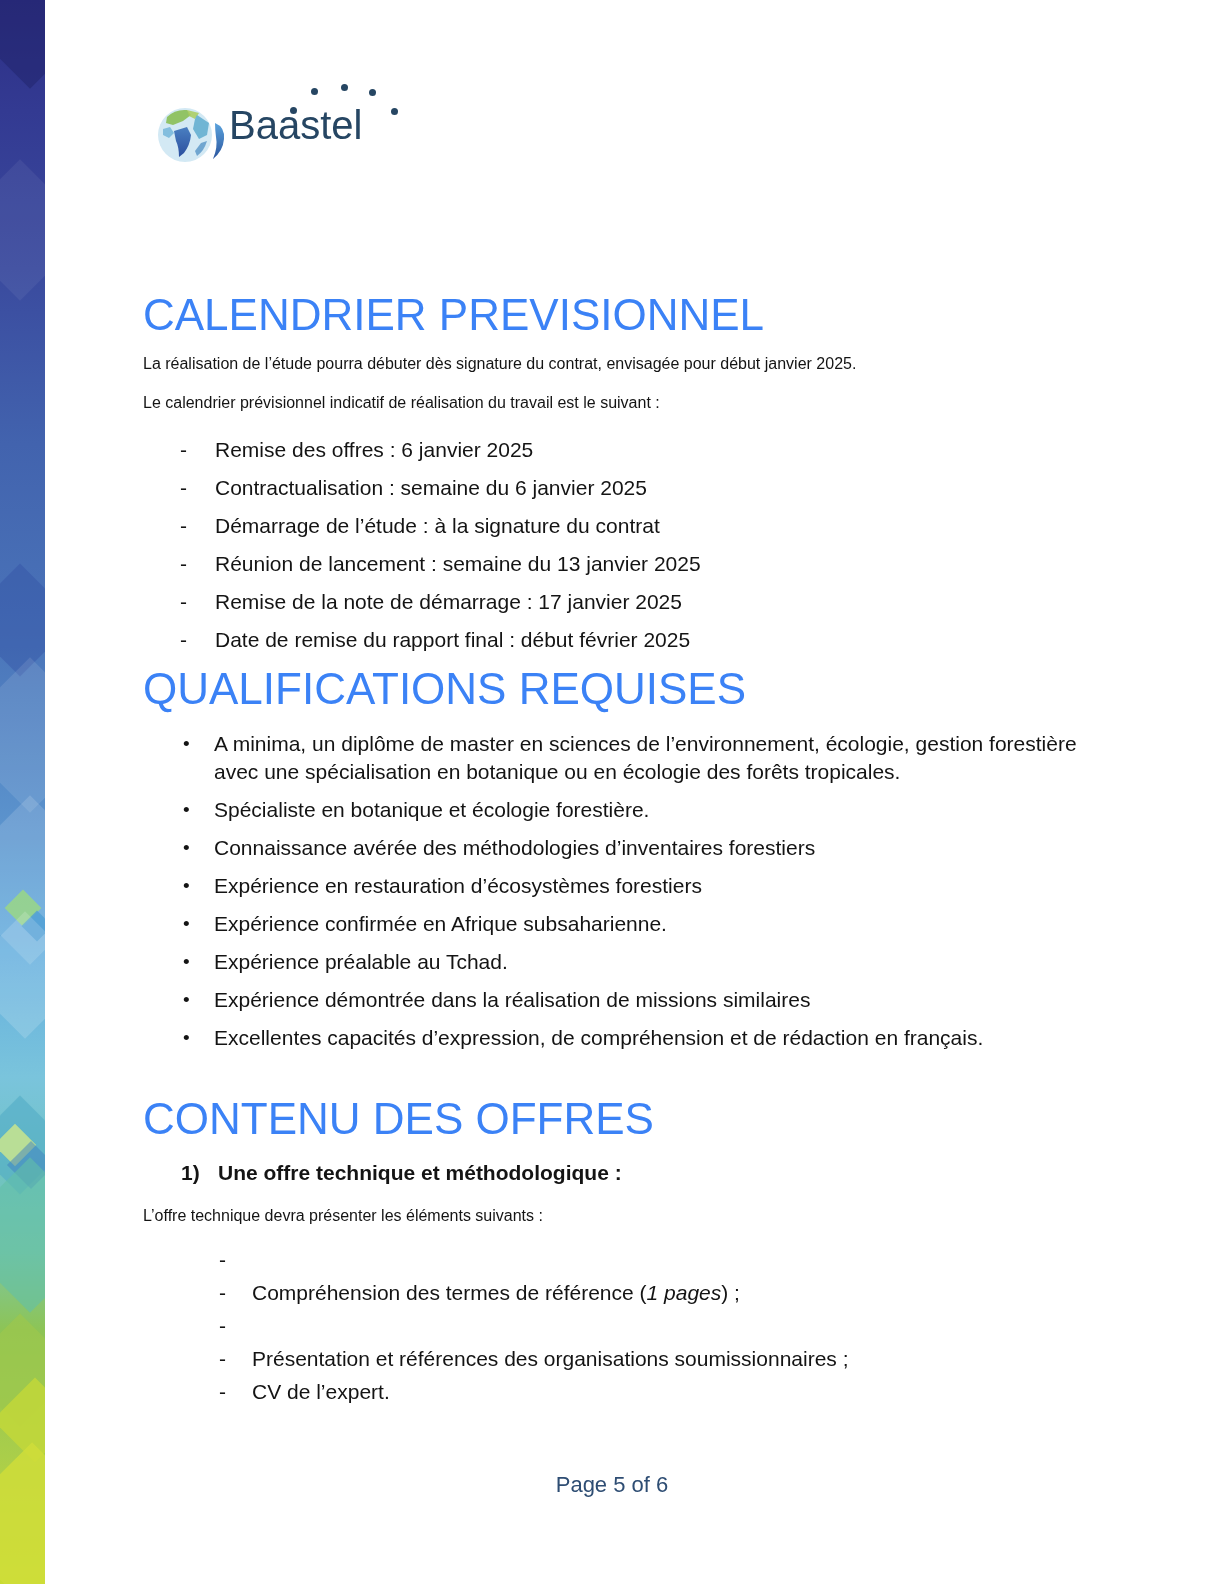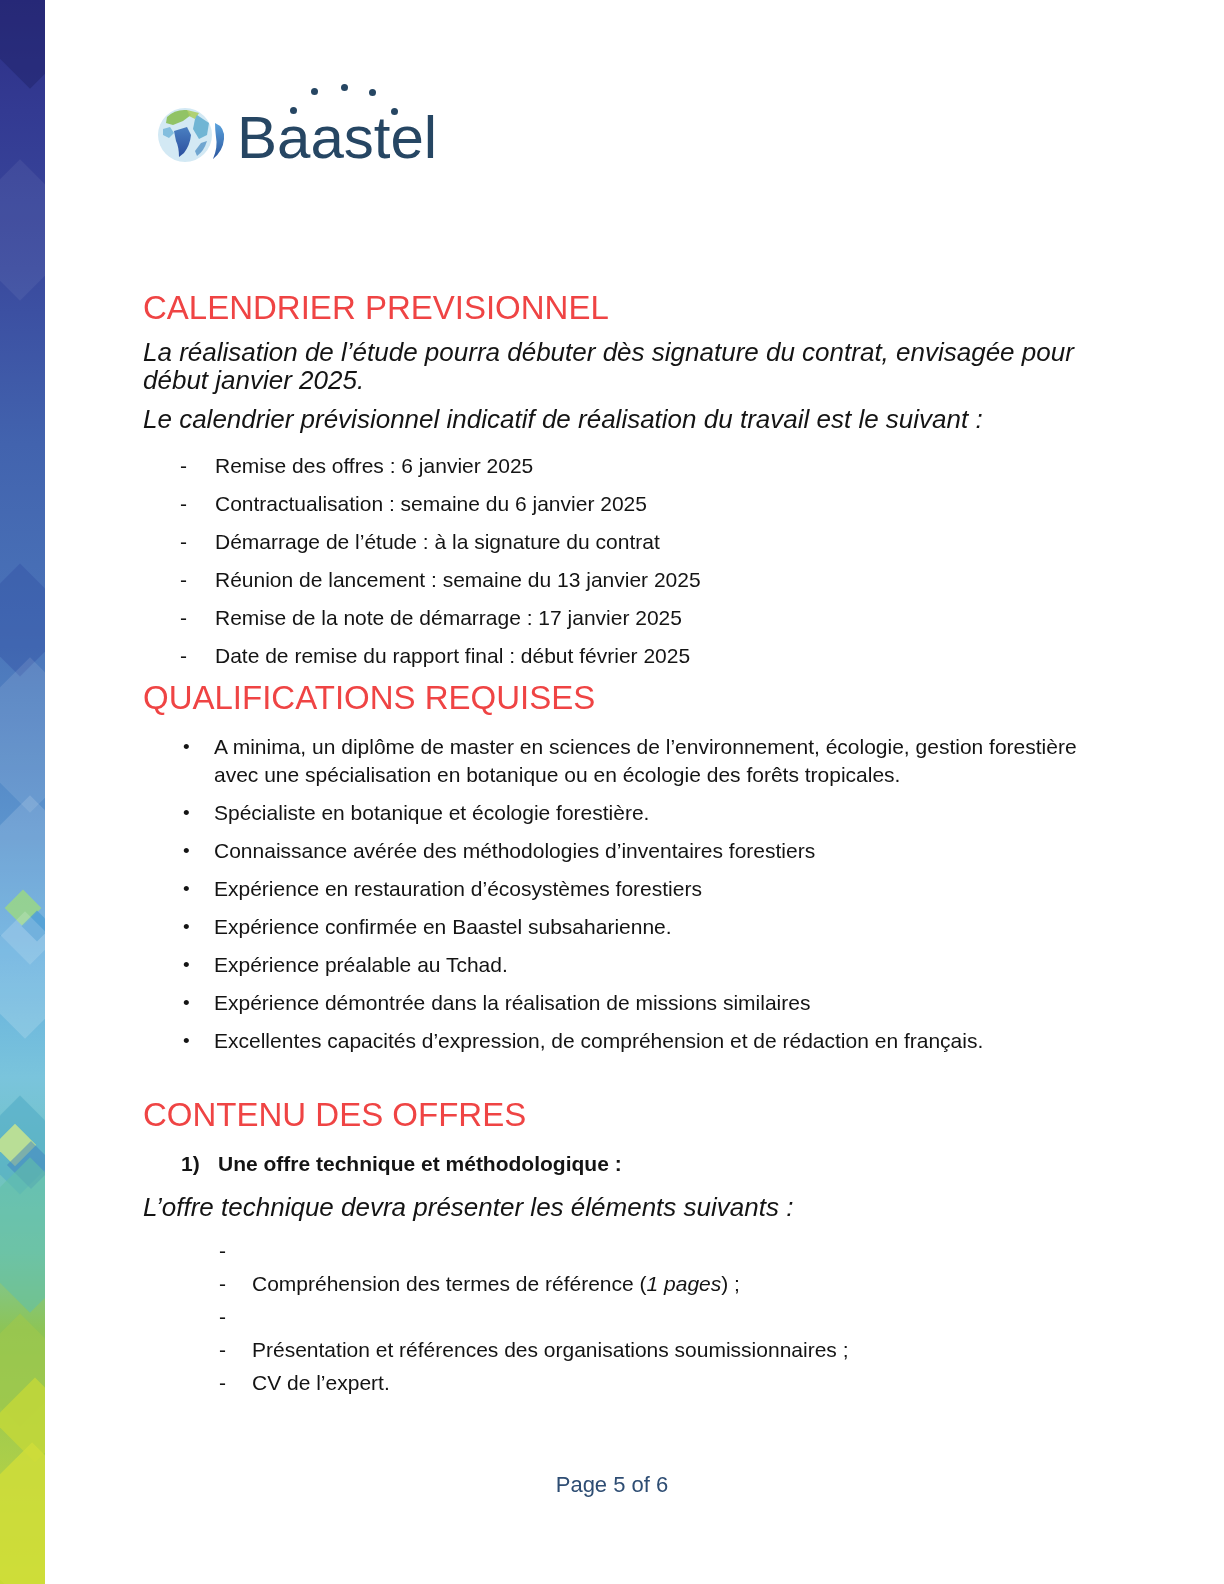--- a/index.html
+++ b/index.html
@@ -16,42 +16,42 @@
   
   .side-strip { position: absolute; left: 0; top: 0; width: 45px; height: 1584px; }
 
   
   .content { position: absolute; left: 143px; top: 0; width: 937px; }
 
   
   .logo { position: relative; margin-top: 95px; margin-left: 14px; height: 82px; }
   .logo .globe { position: absolute; left: 0; top: 6px; }
   .logo .brand {
-    position: absolute; left: 80px; top: 8px;
-    font-size: 60px; font-weight: 400; color: #264663; letter-spacing: 0px;
+    position: absolute; left: 72px; top: 8px;
+    font-size: 40px; font-weight: 400; color: #264663; letter-spacing: 0px;
   }
   .logo .dot { position: absolute; border-radius: 50%; background: #264663; }
   .logo .d1 { width: 7px; height: 7px; left: 133px; top: 12px; }
   .logo .d2 { width: 7px; height: 7px; left: 154px; top: -7px; }
   .logo .d3 { width: 7px; height: 7px; left: 184px; top: -11px; }
   .logo .d4 { width: 7px; height: 7px; left: 212px; top: -6px; }
   .logo .d5 { width: 7px; height: 7px; left: 234px; top: 13px; }
 
   h1 {
-    color: #ef4444;
-    font-size: 33px;
+    color: #3b82f6;
+    font-size: 44px;
     font-weight: 400;
     margin: 0;
     line-height: 1.12;
   }
   #h-calendrier { margin-top: 113px; }
   #h-qualifications { margin-top: 10px; }
   #h-contenu { margin-top: 42px; }
 
-  p.body { font-size: 26px; line-height: 28px; margin: 11px 0 0 0; font-style: italic; }
+  p.body { font-size: 16px; line-height: 28px; margin: 11px 0 0 0; }
   p.sp { }
 
   ul { list-style: none; margin: 0; padding: 0; }
   li { display: flex; font-size: 21px; line-height: 28px; }
   li .marker { flex: 0 0 auto; }
   li .txt { flex: 1 1 auto; }
 
   ul.dash-list { margin-top: 19px; }
   ul.dash-list li { padding-left: 37px; margin-bottom: 10px; }
   ul.dash-list li .marker { width: 35px; }
@@ -192,21 +192,21 @@
     <li>
       <span class="marker">•</span>
       <span class="txt">Connaissance avérée des méthodologies d’inventaires forestiers</span>
     </li>
     <li>
       <span class="marker">•</span>
       <span class="txt">Expérience en restauration d’écosystèmes forestiers</span>
     </li>
     <li>
       <span class="marker">•</span>
-      <span class="txt">Expérience confirmée en Baastel subsaharienne.</span>
+      <span class="txt">Expérience confirmée en Afrique subsaharienne.</span>
     </li>
     <li>
       <span class="marker">•</span>
       <span class="txt">Expérience préalable au Tchad.</span>
     </li>
     <li>
       <span class="marker">•</span>
       <span class="txt">Expérience démontrée dans la réalisation de missions similaires</span>
     </li>
     <li>

